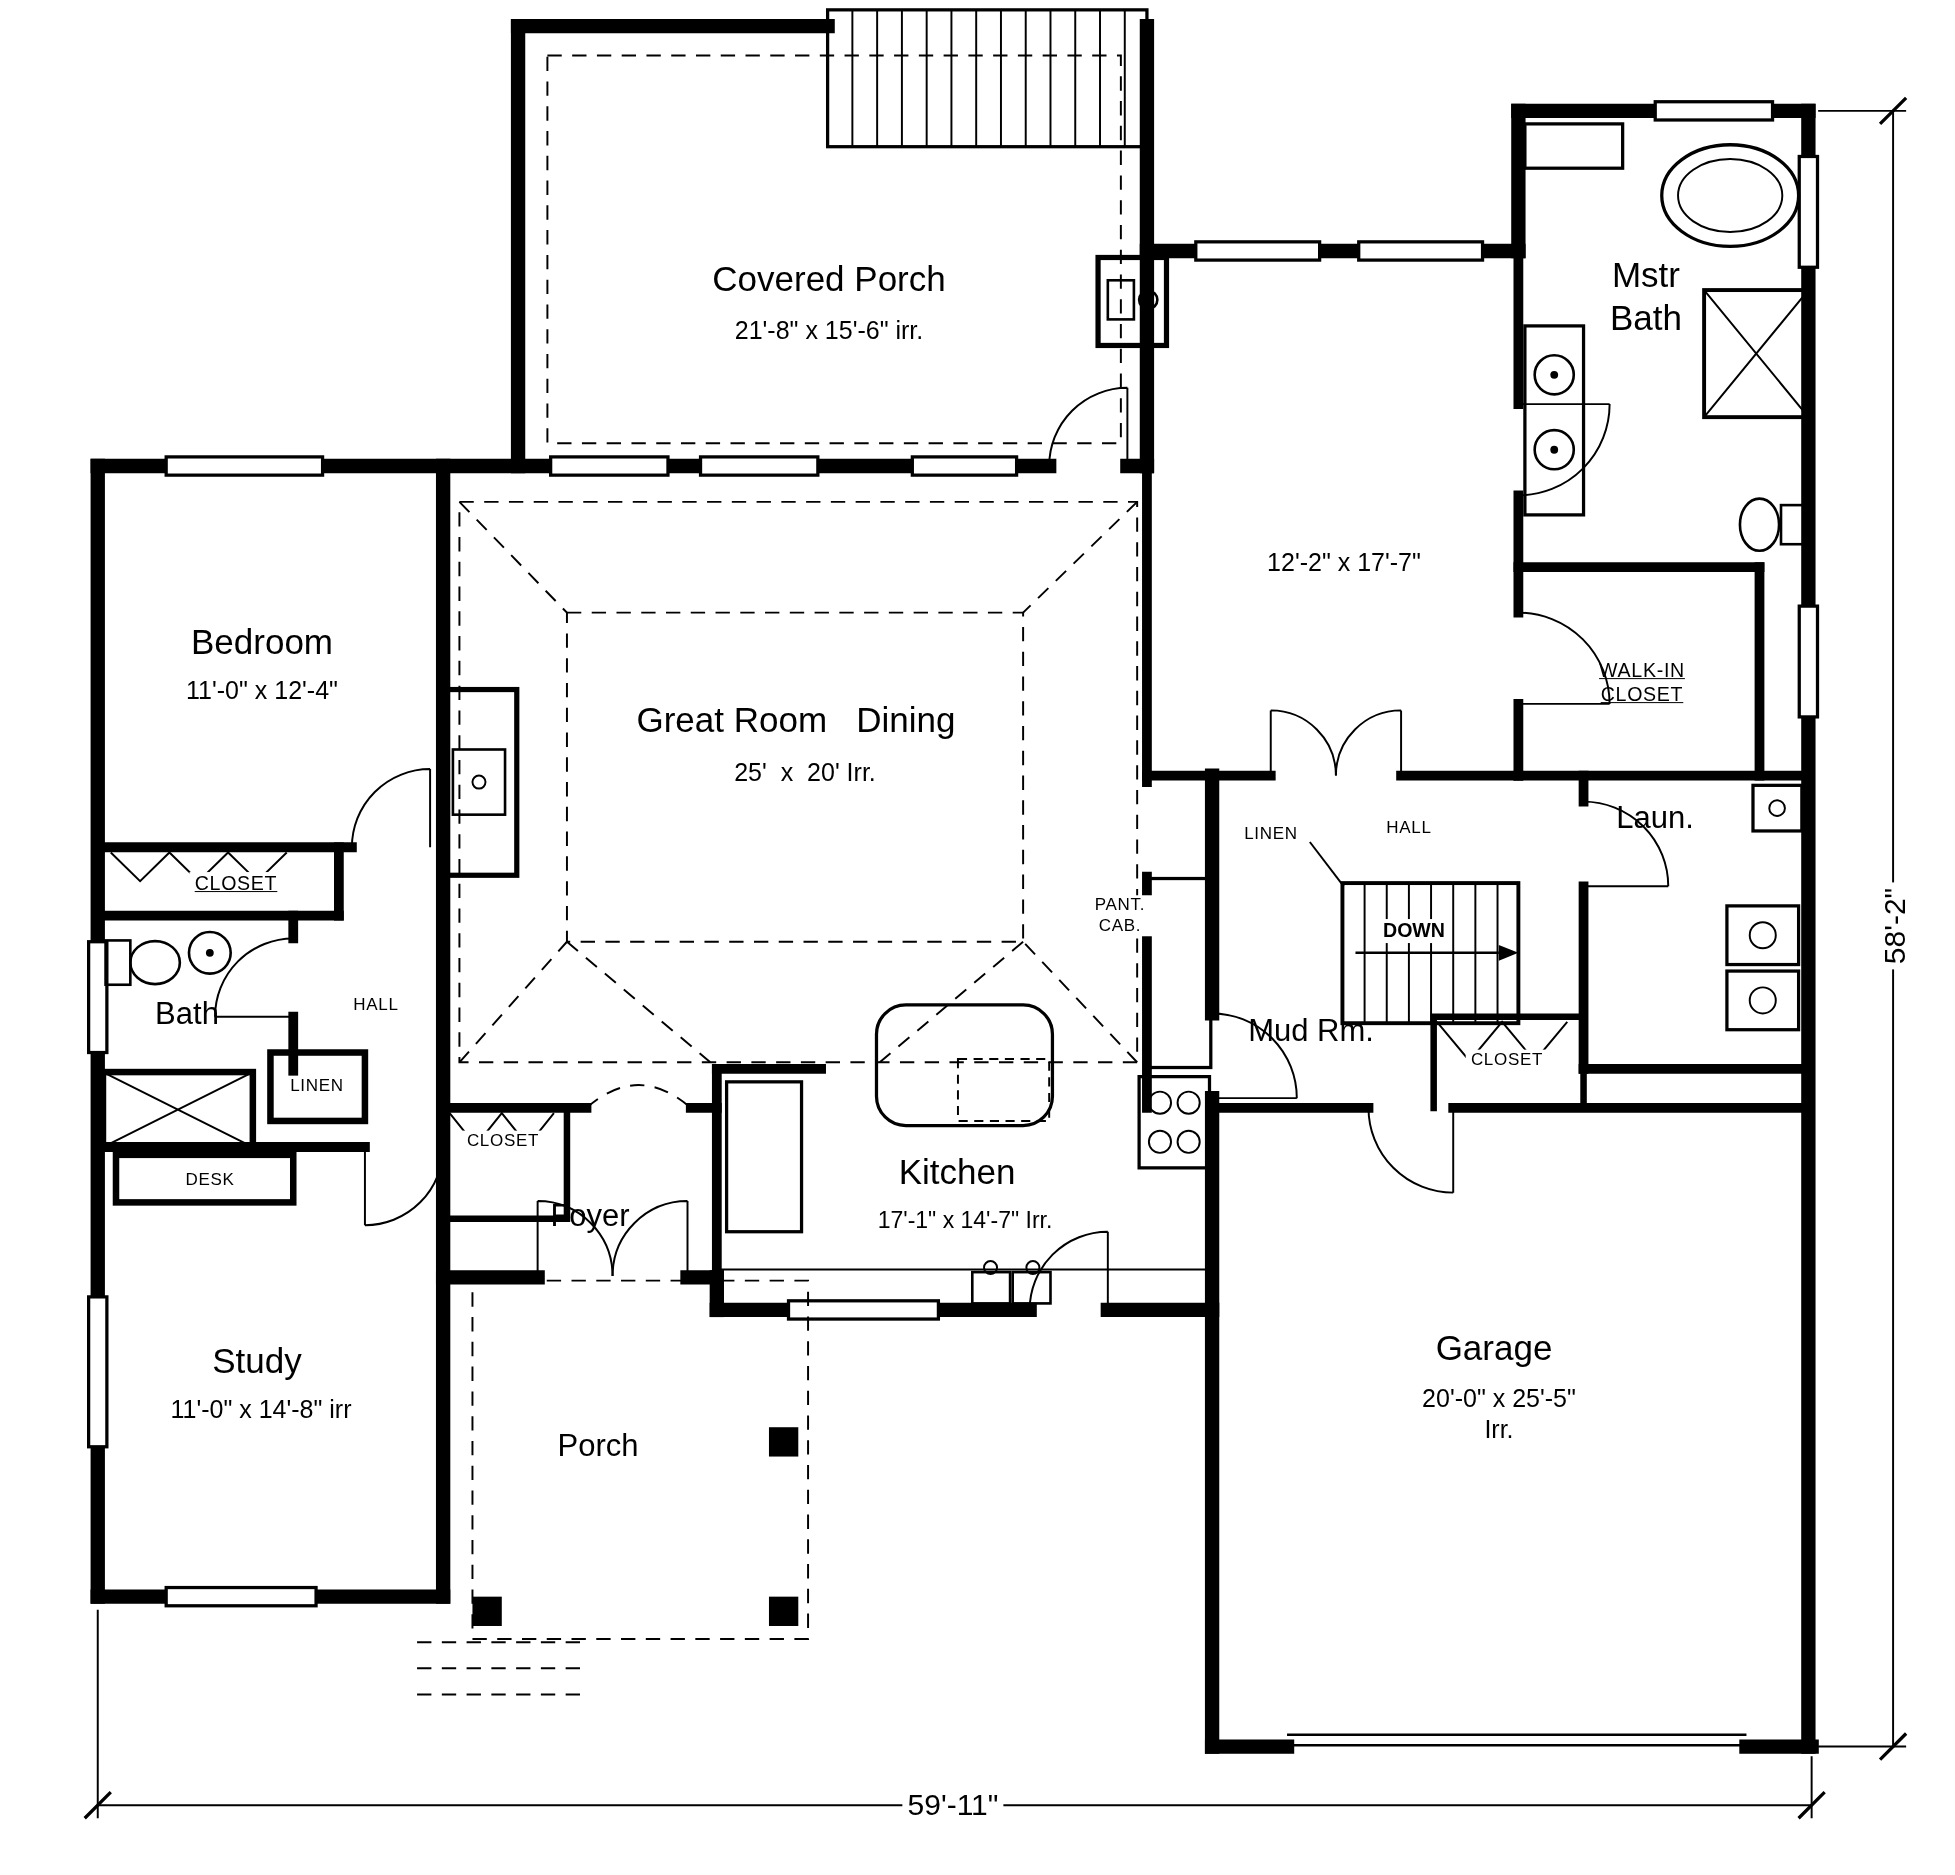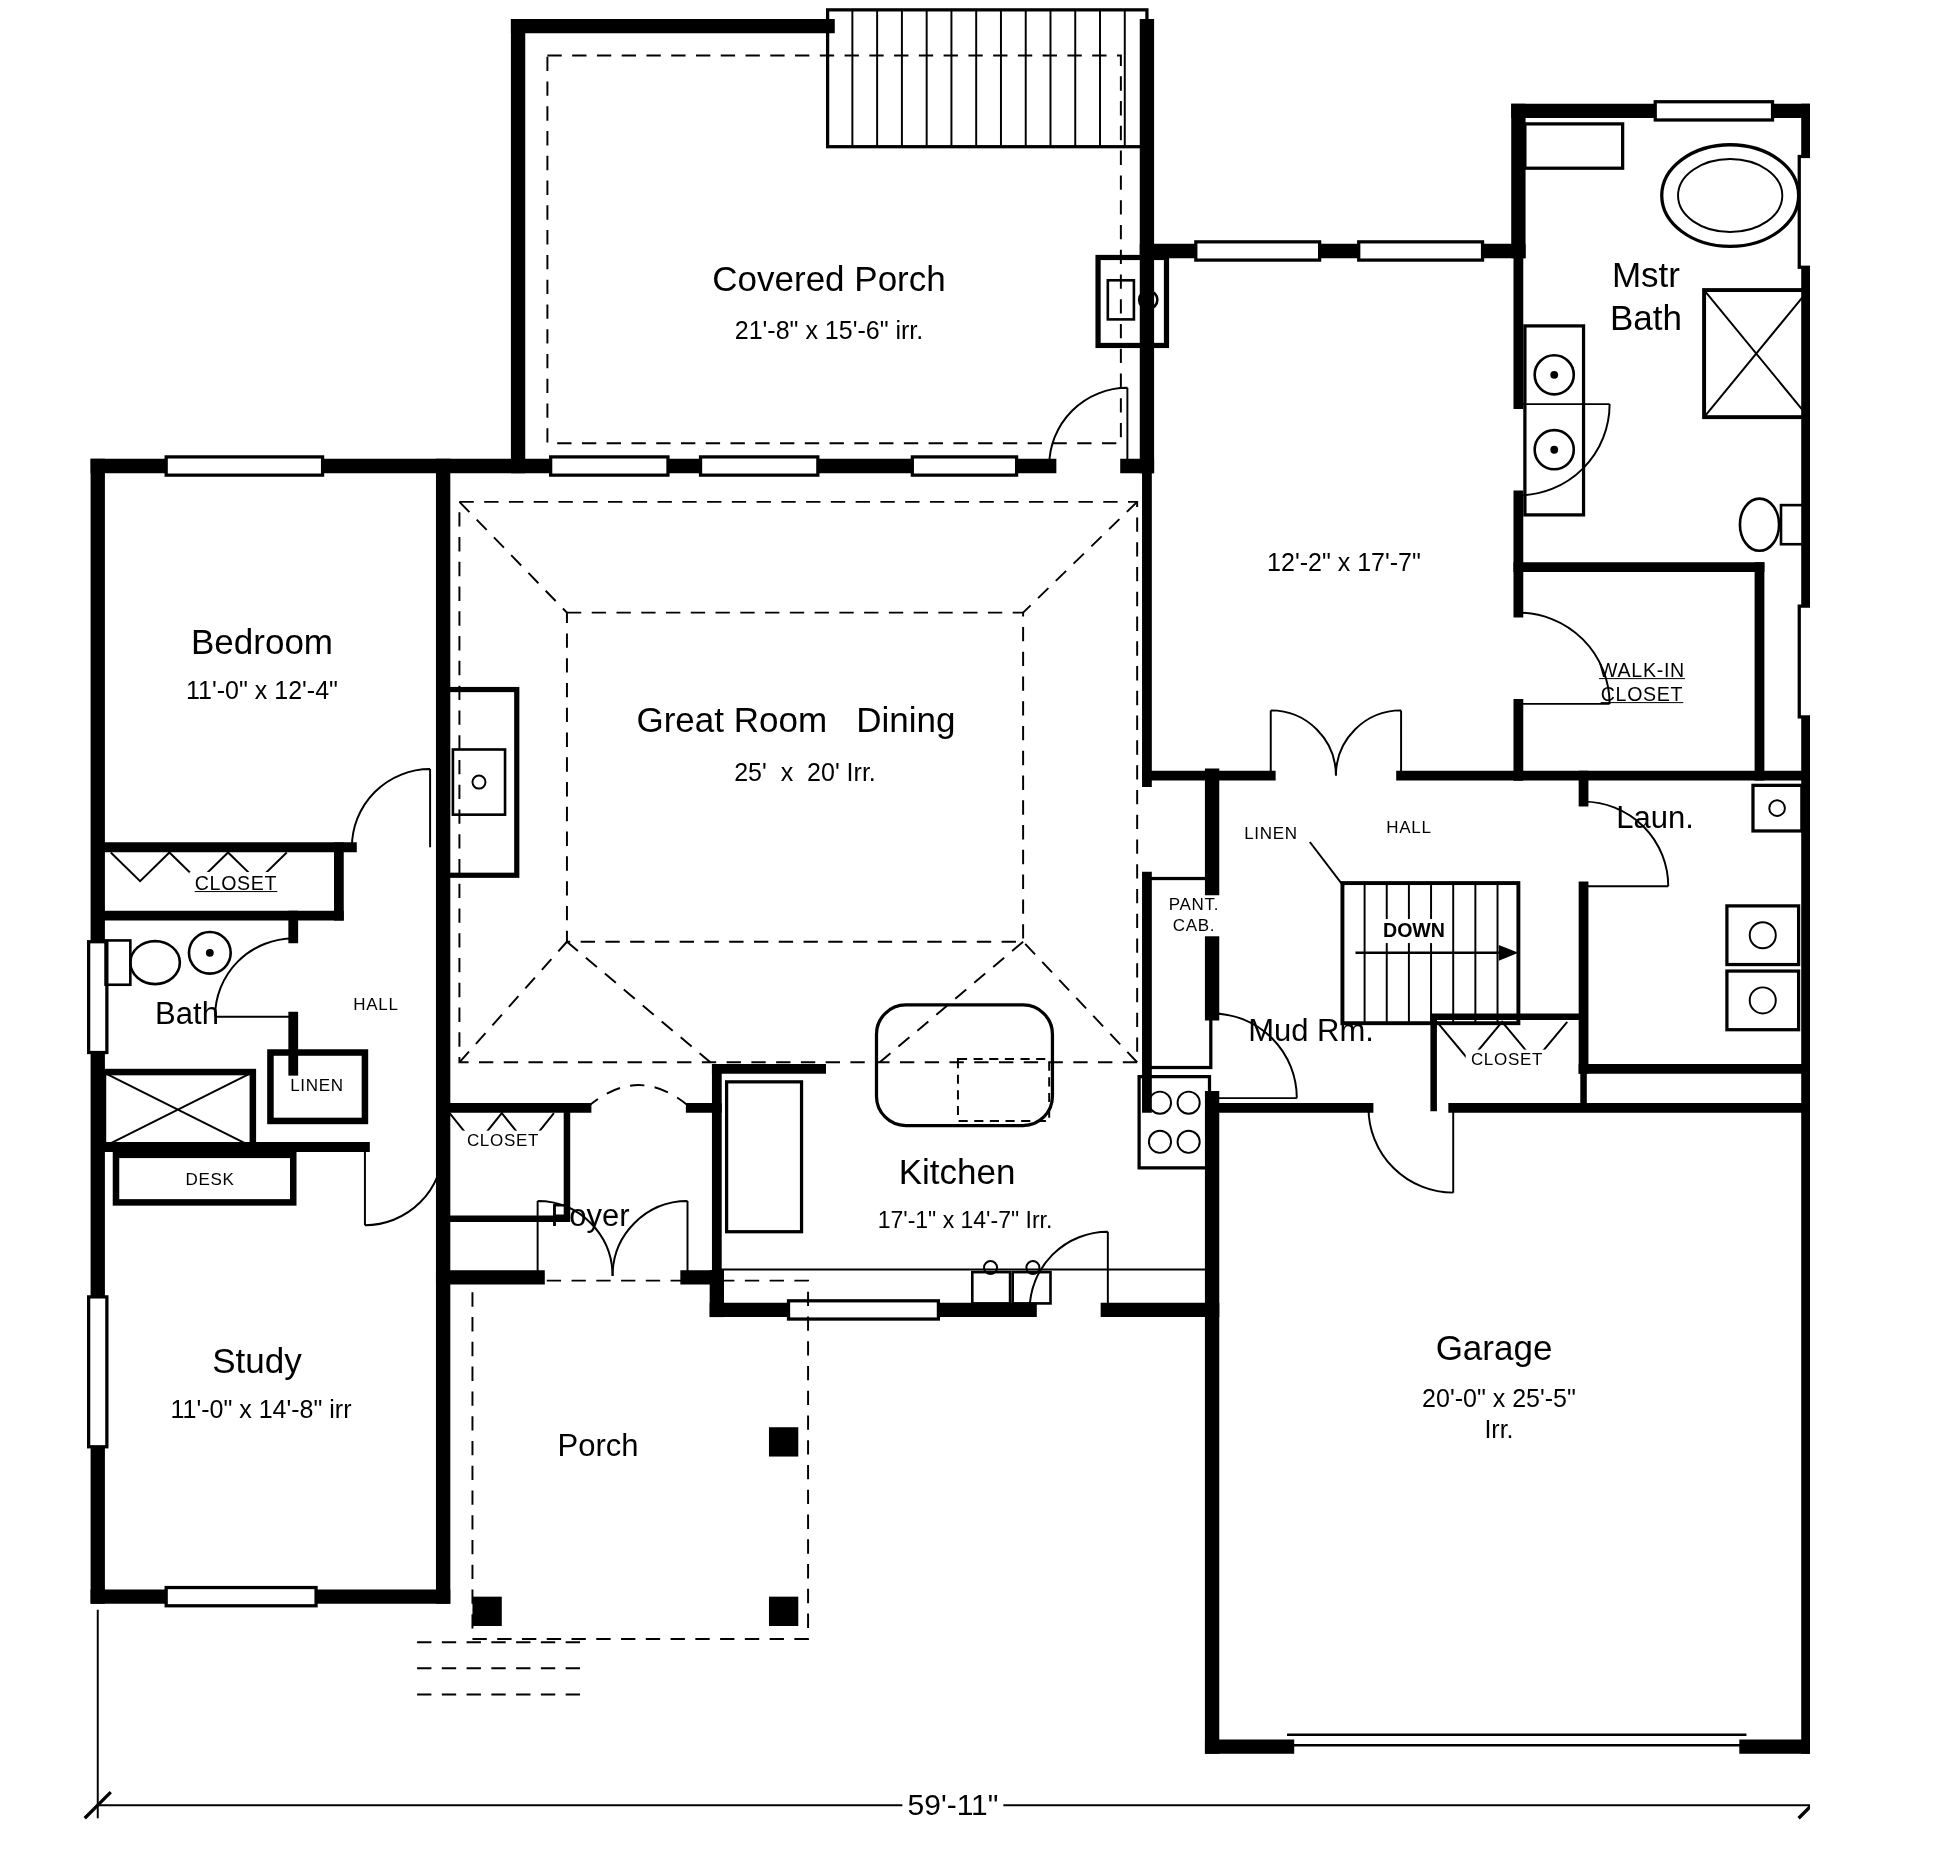--- a/index.html
+++ b/index.html
@@ -1,16 +1,16 @@
 <!DOCTYPE html>
 <html style="font-size:10.4px"><head>
 <meta charset="utf-8">
 <style>
   html,body{margin:0;padding:0;background:#fff;}
-  #plan{position:relative;width:1810px;height:1875px;background:#fff;
+  #plan{position:relative;width:1955px;height:1875px;background:#fff;
         font-family:"Liberation Sans",sans-serif;color:#000;overflow:hidden;}
   #plan svg{position:absolute;left:0;top:0;}
   .lbl{position:absolute;transform:translate(-50%,-50%);text-align:center;
        line-height:1.22;white-space:nowrap;}
   .name{font-size:35px;}
   .name-sm{font-size:31px;}
   .dims{font-size:25px;}
   .dims-sm{font-size:23px;}
   .tiny{font-size:19.6px;letter-spacing:0.7px;text-decoration:underline;}
   .tiny-sm{font-size:17px;letter-spacing:0.7px;}
@@ -237,21 +237,21 @@
   <div class="lbl name" style="left:257px;top:1361px">Study</div>
   <div class="lbl dims" style="left:261px;top:1409px">11'-0" x 14'-8" irr</div>
 
   <div class="lbl tiny-sm bg" style="left:503px;top:1141px">CLOSET</div>
   <div class="lbl name-sm" style="left:590px;top:1216px">Foyer</div>
   <div class="lbl name-sm" style="left:598px;top:1446px">Porch</div>
 
   <div class="lbl name" style="left:957px;top:1172px">Kitchen</div>
   <div class="lbl dims-sm" style="left:965px;top:1220px">17'-1" x 14'-7" Irr.</div>
 
-  <div class="lbl tiny-sm wrap bg" style="left:1194px;top:916px;width:68px">PANT. CAB.</div>
+  <div class="lbl tiny-sm wrap bg" style="left:1120px;top:916px;width:68px">PANT. CAB.</div>
 
   <div class="lbl name-sm" style="left:1311px;top:1031px">Mud Rm.</div>
   <div class="lbl tiny-sm bg" style="left:1507px;top:1060px">CLOSET</div>
 
   <div class="lbl tiny-sm" style="left:1271px;top:834px">LINEN</div>
   <div class="lbl tiny-sm" style="left:1409px;top:828px">HALL</div>
   <div class="lbl down bg" style="left:1414px;top:931px">DOWN</div>
 
   <div class="lbl name-sm" style="left:1655px;top:818px">Laun.</div>
 

